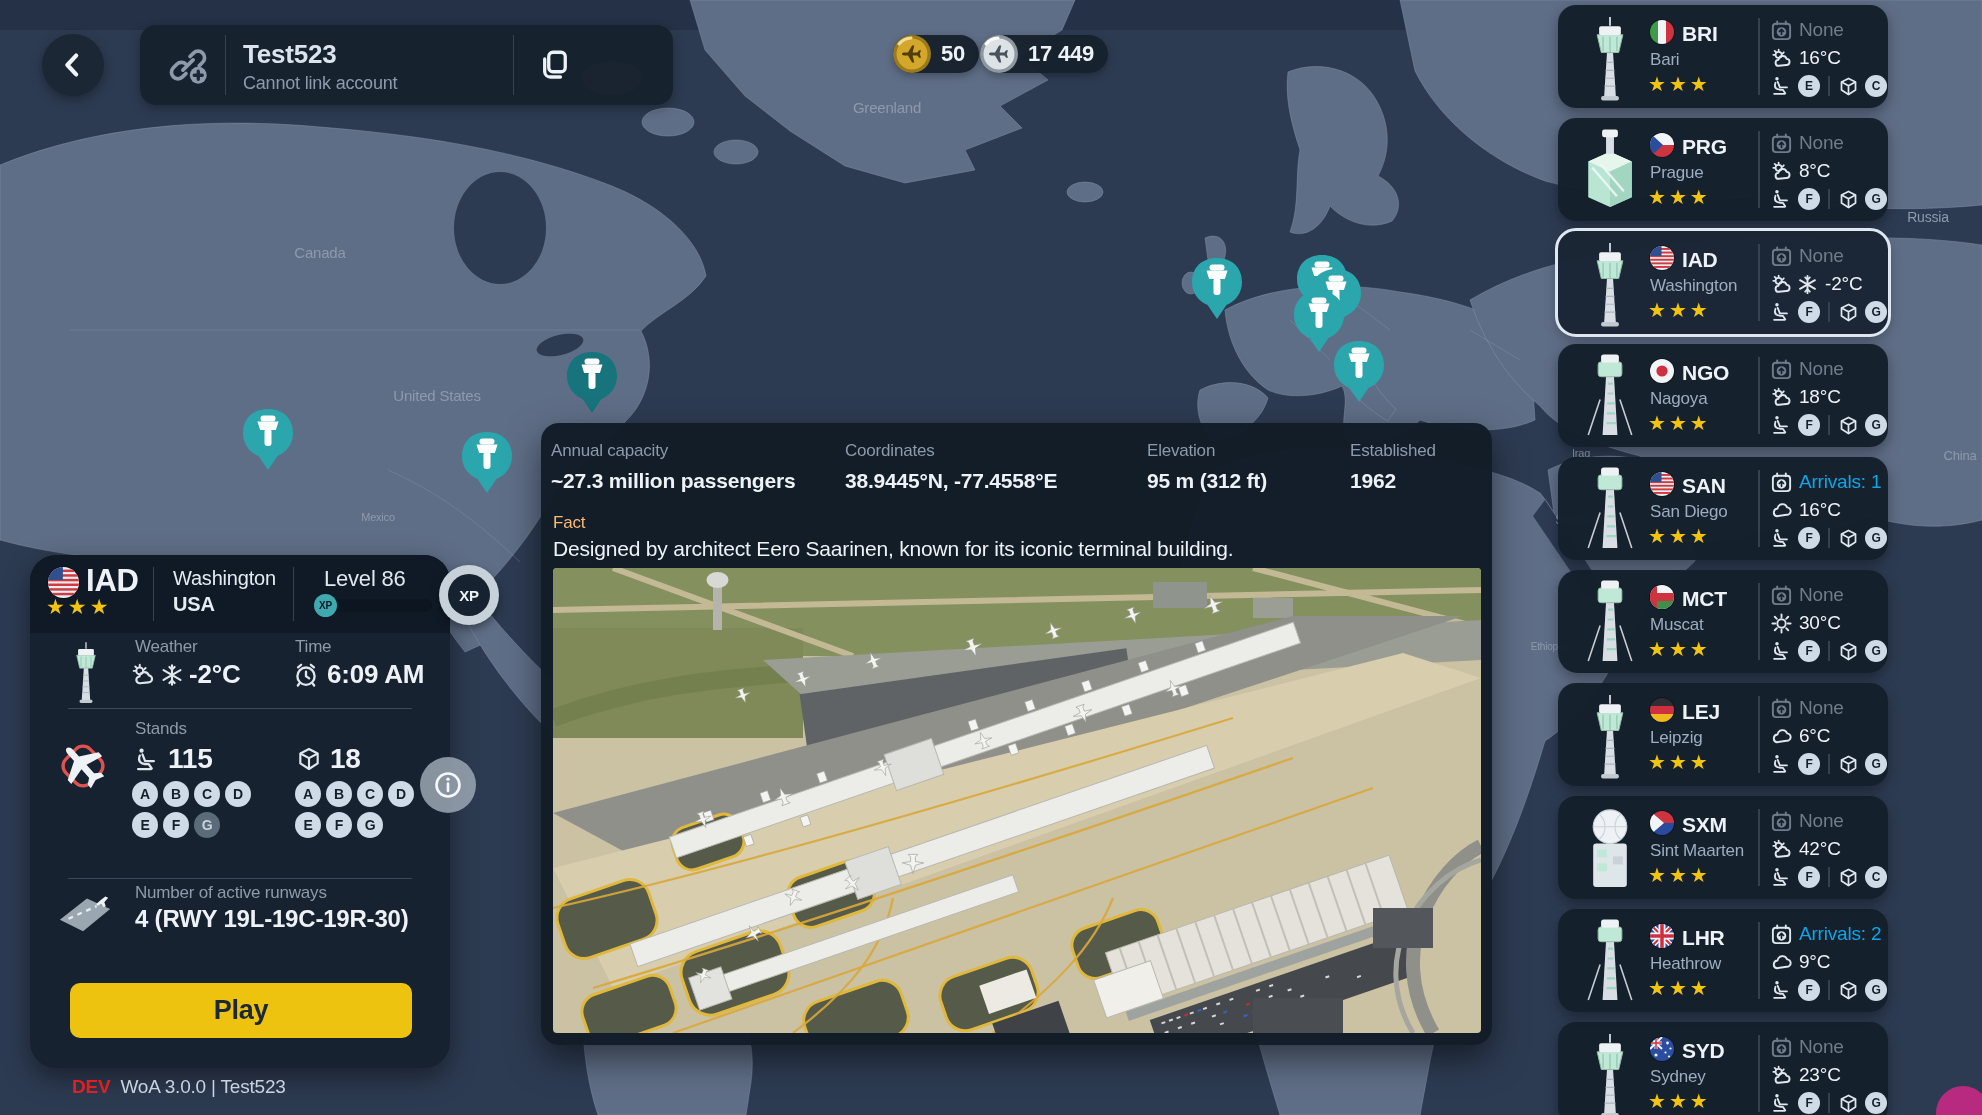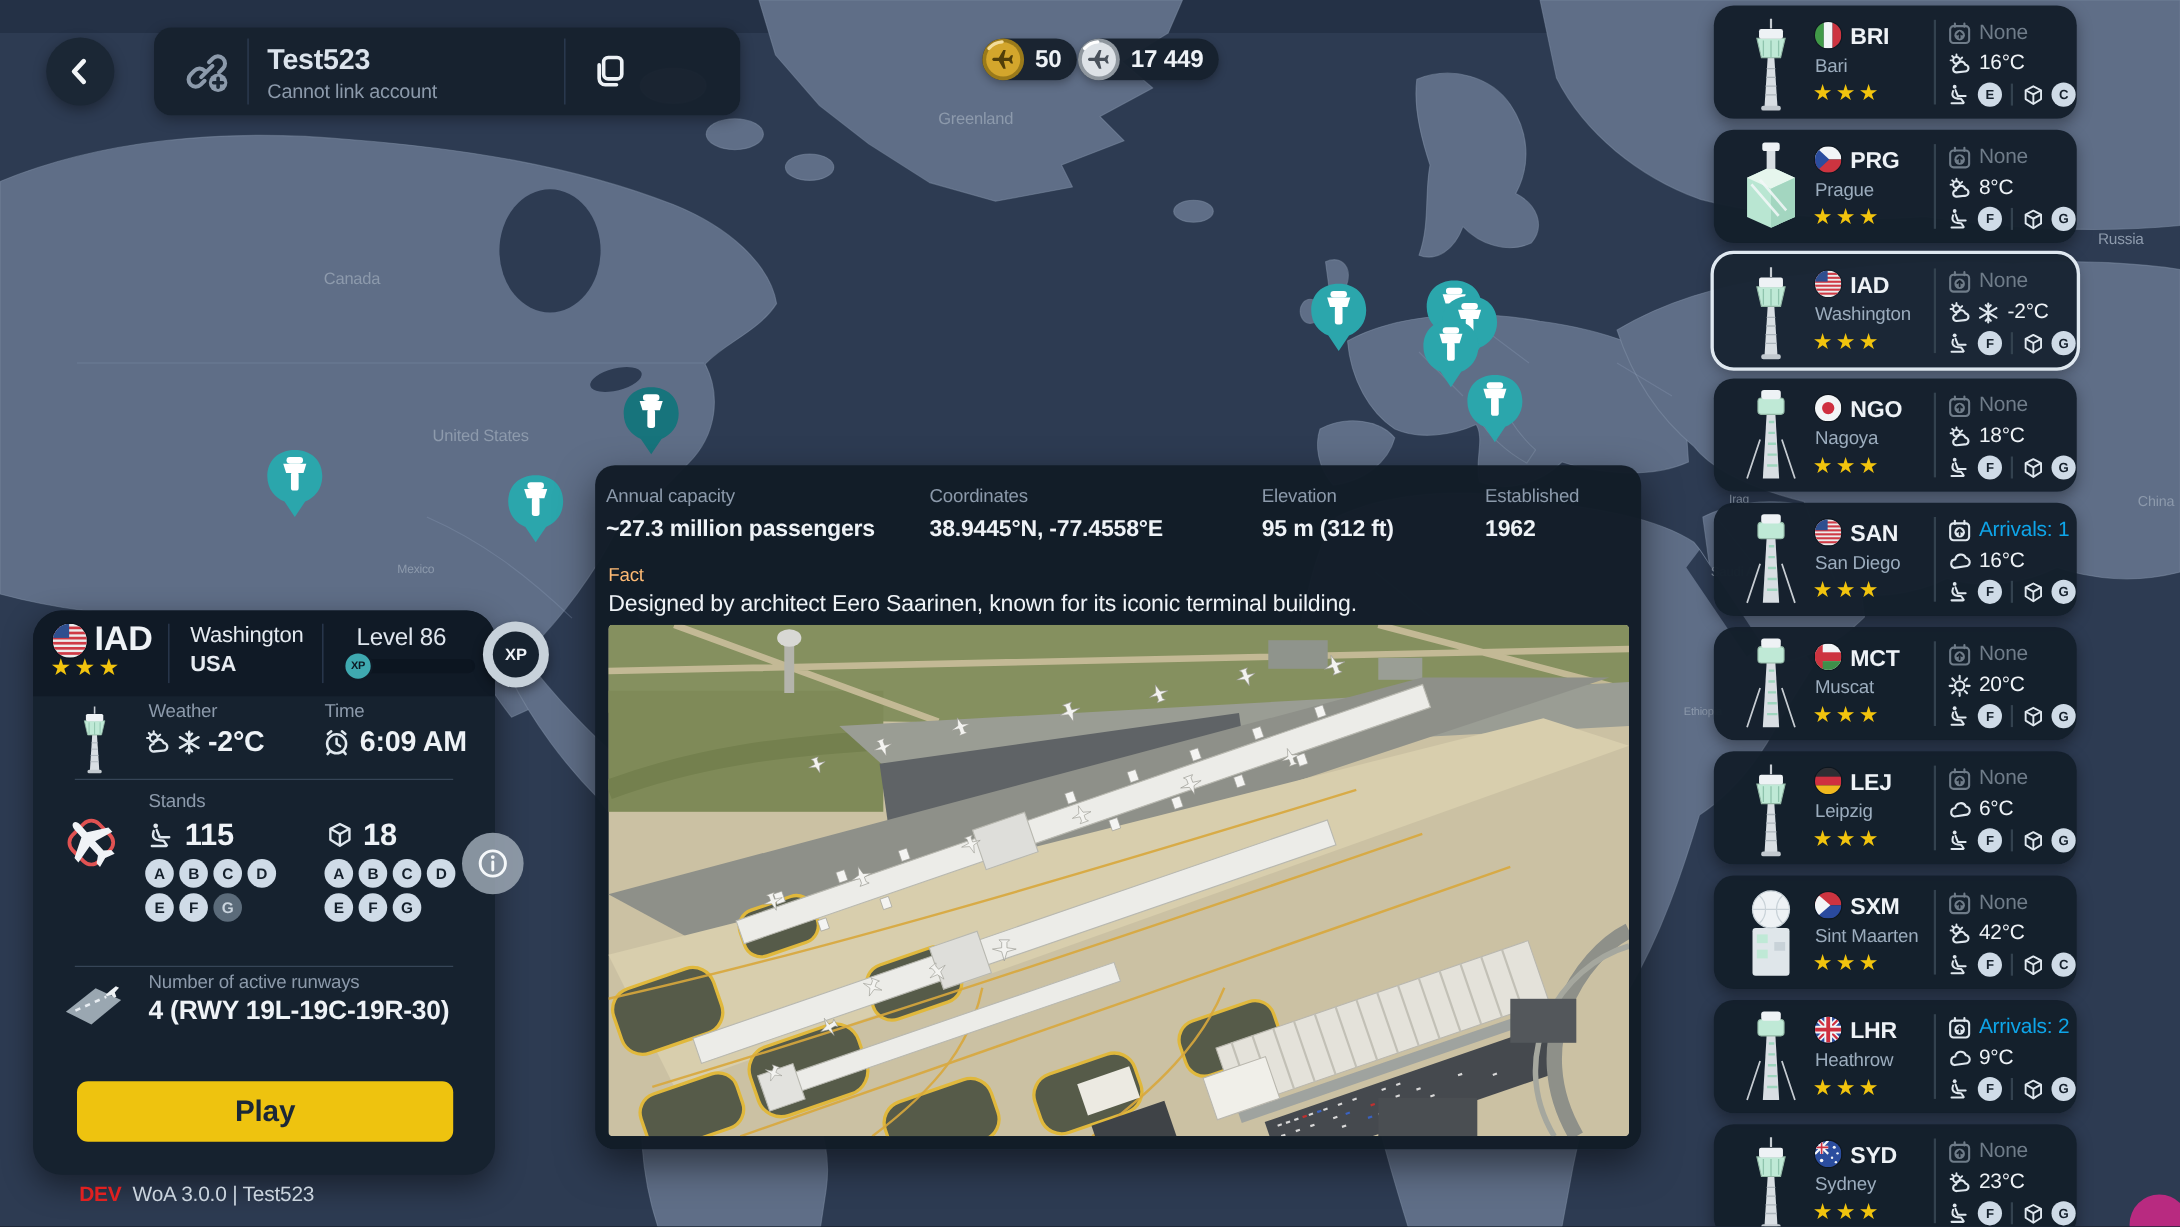--- a/index.html
+++ b/index.html
@@ -883,21 +883,21 @@
             <use href="#sym-cal"></use>
           </svg>
       <span class="arr">None</span>
     </div>
     <div class="row r2">
       <span class="wicons" style="display:flex;gap:3px">
             <svg class="ic wic" width="23" height="23" viewBox="0 0 24 24">
               <use href="#sym-sun"></use>
             </svg>
           </span>
-      <span class="temp">20°C</span>
+      <span class="temp">30°C</span>
     </div>
     <div class="row r3">
       <svg class="ic wic" width="22" height="22" viewBox="0 0 24 24">
             <use href="#sym-seat"></use>
           </svg>
       <span class="cbadge pax">F</span>
       <span class="csep"></span>
       <svg class="ic wic" width="21" height="21" viewBox="0 0 24 24">
             <use href="#sym-box"></use>
           </svg>

